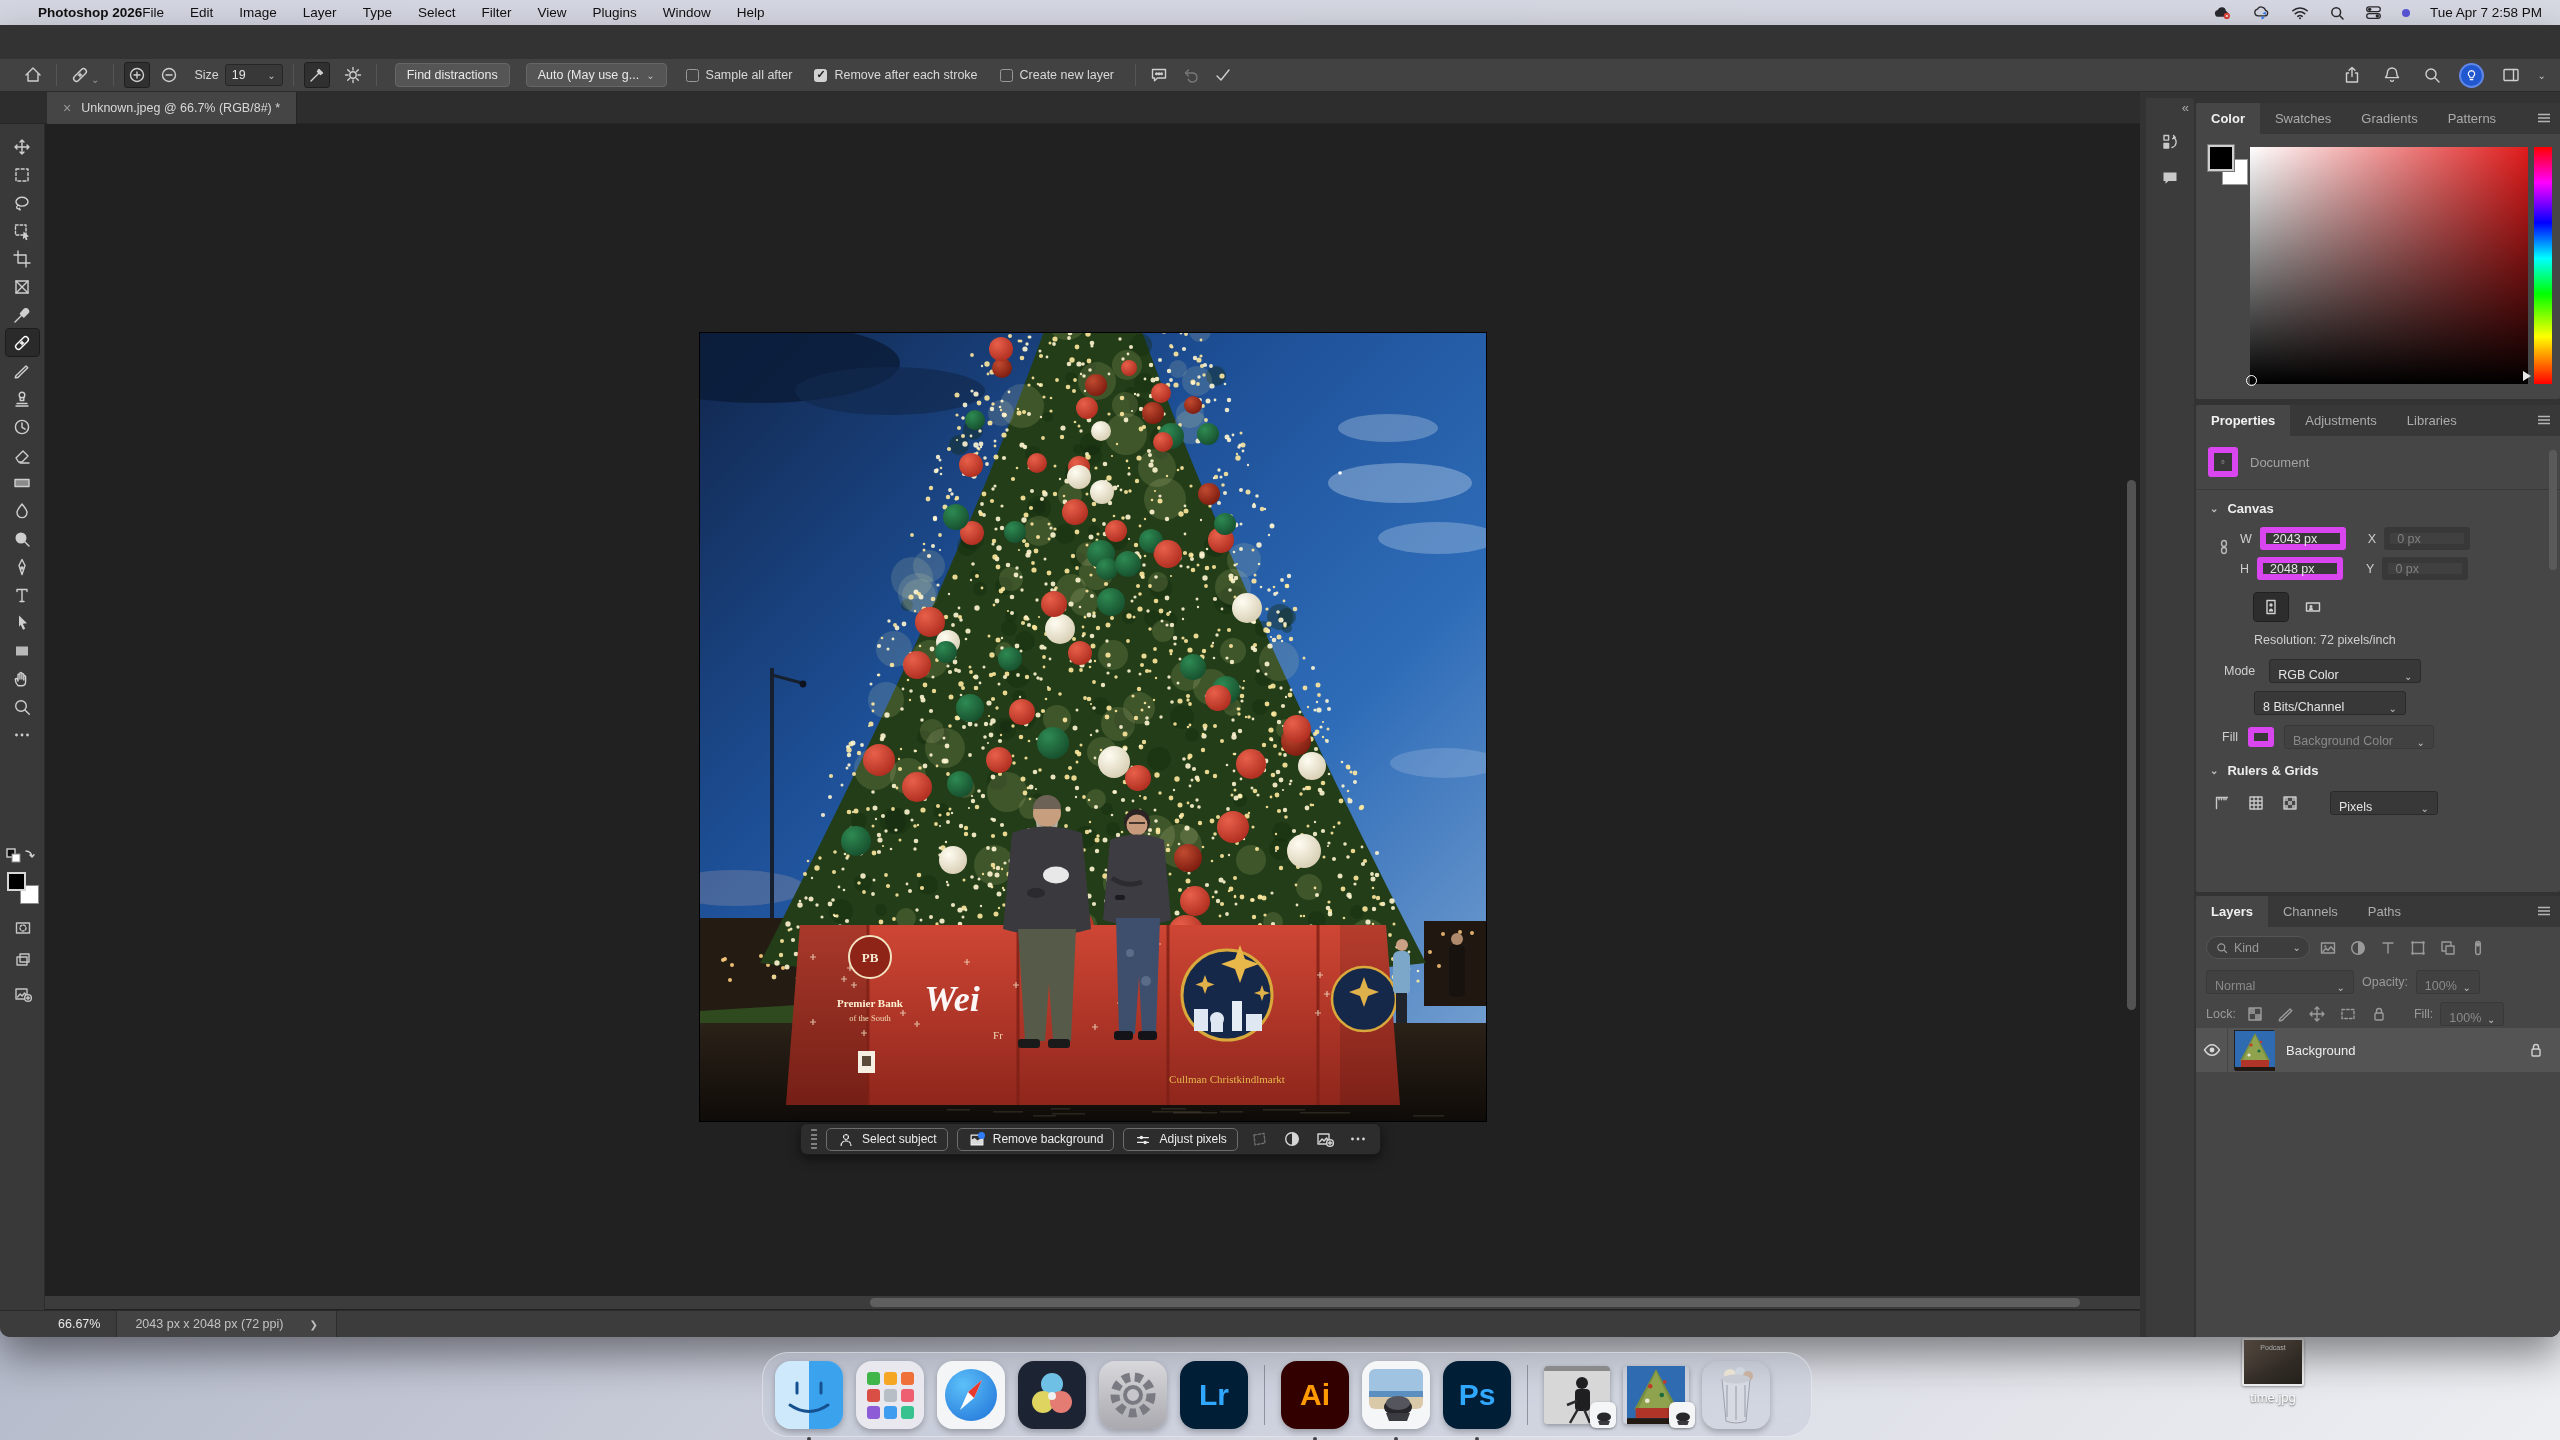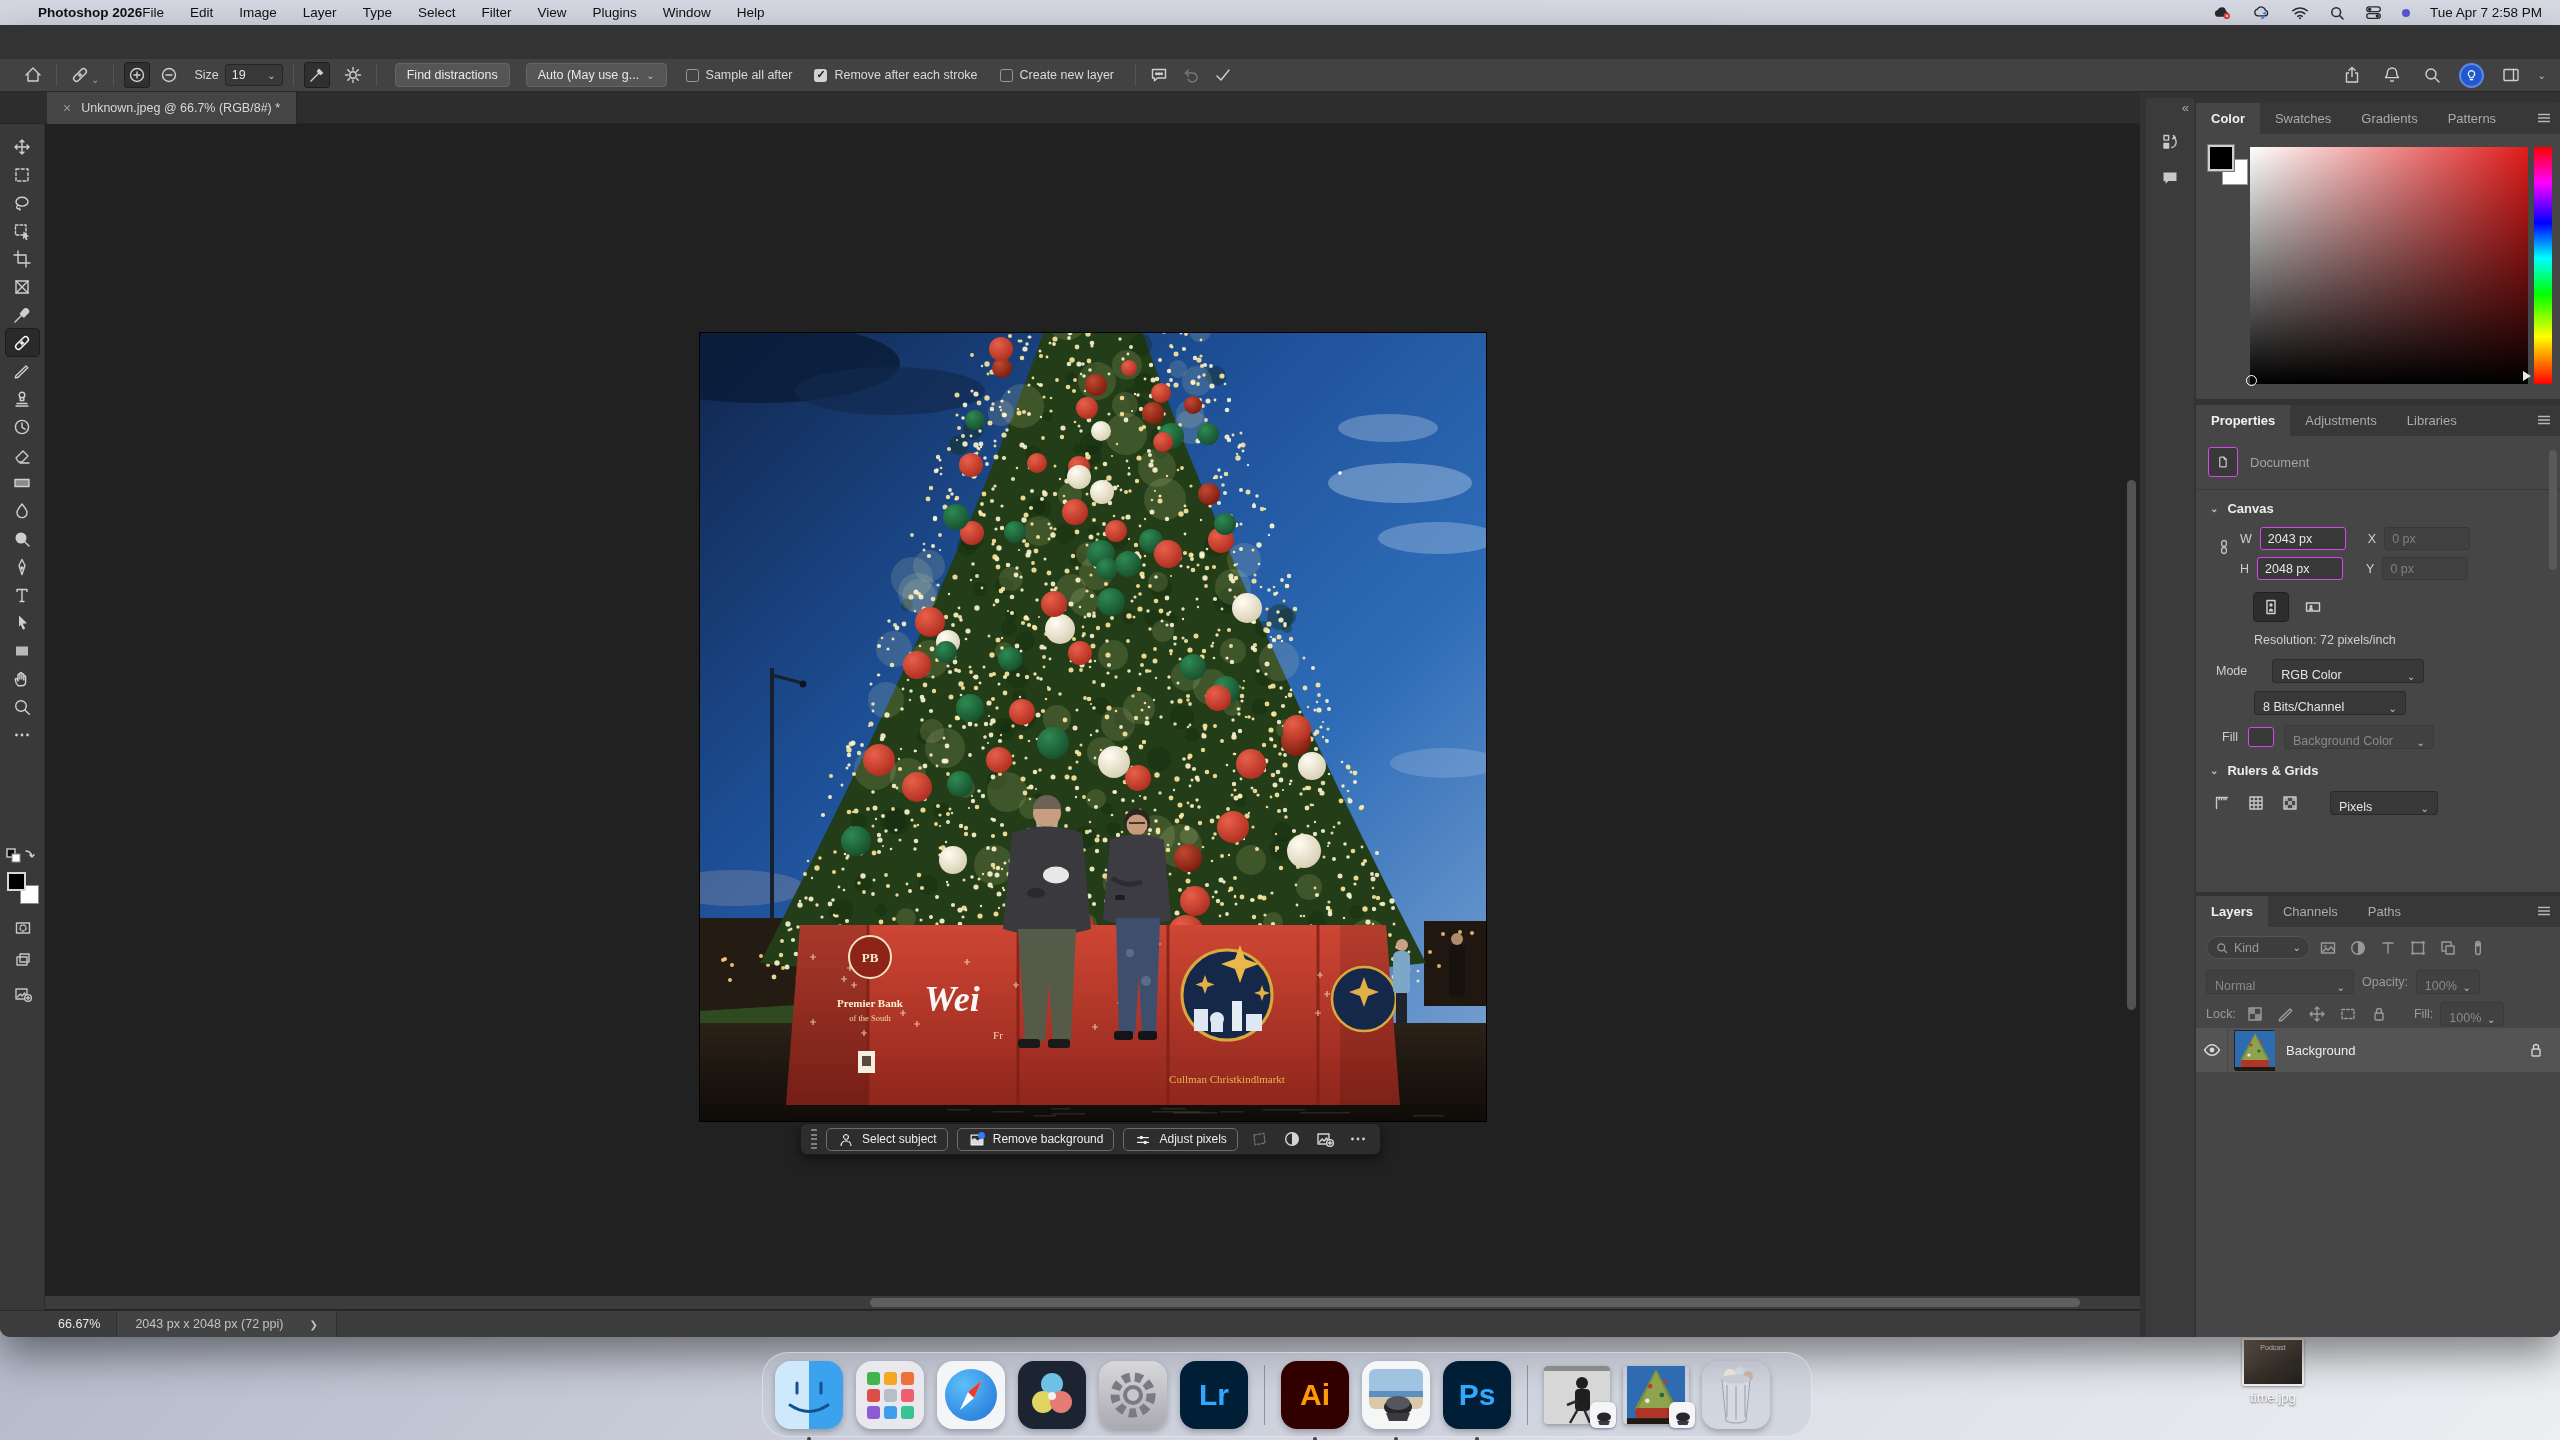--- a/index.html
+++ b/index.html
@@ -79,21 +79,21 @@
 .ptab-menu{position:absolute;right:8px;top:8px;color:#b5b5b5}
 #panel-color{top:11px;height:296px}
 #sat-square{position:absolute;left:54px;top:44px;width:278px;height:237px;background:linear-gradient(to top,#000,rgba(0,0,0,0) ),linear-gradient(to right,#fff,#e01b1b)}
 #sat-marker{position:absolute;left:50px;top:272px;width:11px;height:11px;border:1.5px solid #fff;border-radius:50%}
 #hue-strip{position:absolute;left:338px;top:44px;width:18px;height:237px;background:linear-gradient(180deg,#f00 0%,#f0f 15%,#00f 32%,#0ff 47%,#0f0 62%,#ff0 80%,#f00 100%)}
 #hue-marker{position:absolute;left:327px;top:268px;width:0;height:0;border-top:5px solid transparent;border-bottom:5px solid transparent;border-left:8px solid #e8e8e8}
 #cp-fg{position:absolute;left:12px;top:42px;width:26px;height:26px;background:#000;border:2px solid #cfcfcf;outline:1px solid #777;z-index:2}
 #cp-bg{position:absolute;left:26px;top:56px;width:26px;height:26px;background:#fff;border:1px solid #999}
 #panel-props{top:313px;height:487px;font-size:12.5px;color:#cfcfcf}
 .prow{position:absolute;display:flex;align-items:center}
-.field{background:#383838;border:1px solid #d946ef;border-radius:3px;height:23px;display:flex;align-items:center;padding:0 7px;color:#e8e8e8}
+.field{background:#383838;border:6px solid #d946ef;border-radius:3px;height:23px;display:flex;align-items:center;padding:0 7px;color:#e8e8e8}
 .field.dim{color:#808080;background:#404040;border-color:#383838}
 .dropdown{background:#383838;border:1px solid #2a2a2a;border-radius:3px;height:24px;display:flex;align-items:flex-end;justify-content:space-between;padding:0 8px;color:#e4e4e4}
 .dropdown.dim{color:#8a8a8a;background:#414141;border-color:#393939}
 .sec-title{font-weight:bold;color:#ececec;font-size:13px;display:flex;gap:9px;align-items:center}
 .chev{font-size:10px;color:#c0c0c0}
 .orient{width:34px;height:28px;border-radius:3px;display:flex;align-items:center;justify-content:center;color:#d0d0d0}
 .orient.active{background:#2d2d2d;outline:1px solid #202020}
 #props-scroll{position:absolute;right:3px;top:45px;width:8px;height:120px;border-radius:4px;background:#5a5a5a}
 #panel-layers{top:804px;height:508px;font-size:12.5px}
 .lrow{position:absolute;left:0;width:364px;display:flex;align-items:center;color:#9a9a9a}
@@ -2772,21 +2772,21 @@
             </span>
           <span class="orient">
               <svg width="20" height="20" viewBox="0 0 20 20" fill="none" stroke="currentColor" stroke-width="1.4" stroke-linecap="round" stroke-linejoin="round">
                 <rect x="3.5" y="6" width="13" height="8"></rect>
                 <circle cx="8" cy="9.4" r="1.5" fill="currentColor" stroke="none"></circle>
                 <path d="M6 13.2c0-1.6.8-2.4 2-2.4s2 .8 2 2.4z" fill="currentColor" stroke="none"></path>
               </svg>
             </span>
         </div>
         <div class="prow" style="left:58px;top:228px">Resolution: 72 pixels/inch</div>
-        <div class="prow" style="left:20px;top:254px;gap:25px">
+        <div class="prow" style="left:28px;top:254px;gap:14px">
           <span>Mode</span>
           <span class="dropdown" style="width:152px">
               <span>RGB Color</span>
               <span class="chev">⌄</span>
             </span>
         </div>
         <div class="prow" style="left:58px;top:286px">
           <span class="dropdown" style="width:152px">
               <span>8 Bits/Channel</span>
               <span class="chev">⌄</span>

